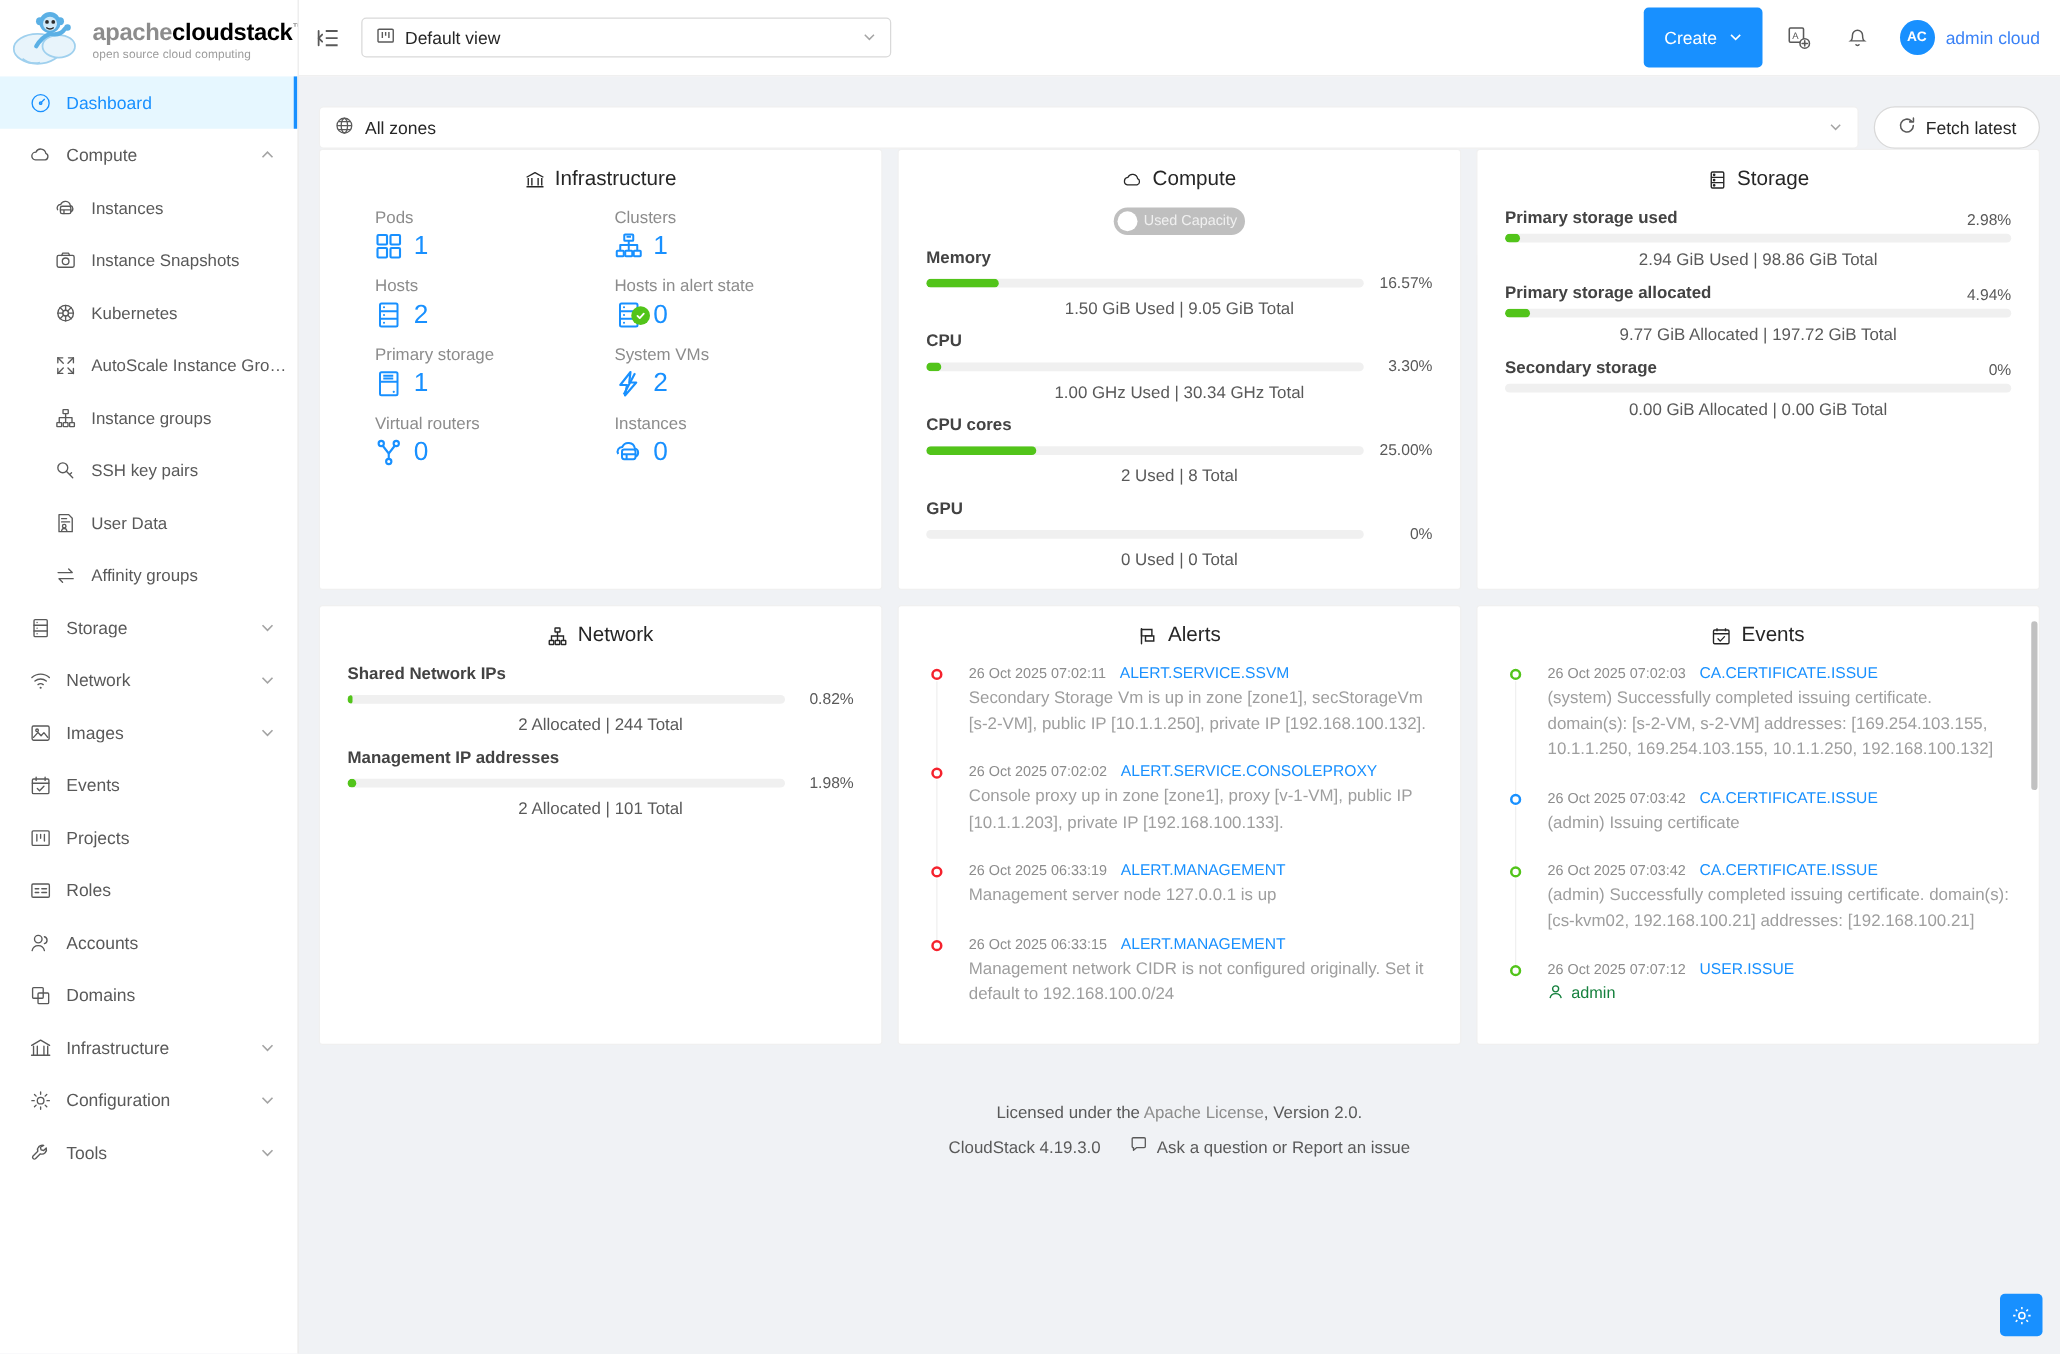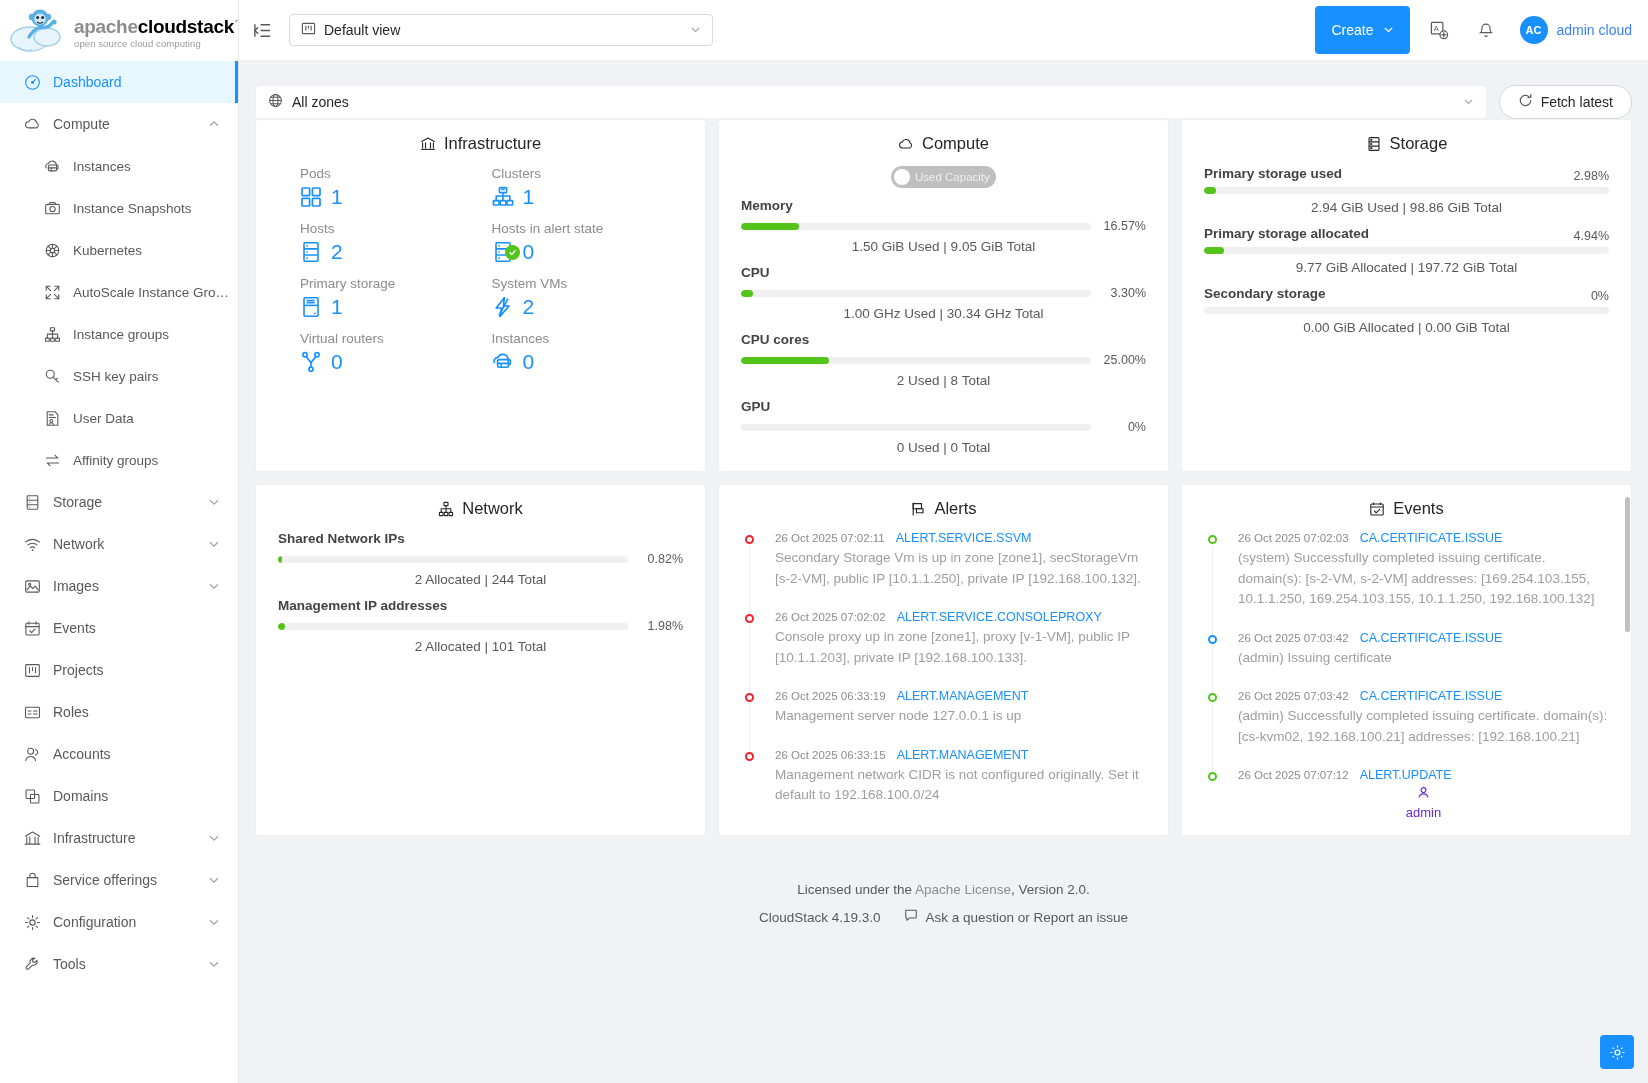--- a/index.html
+++ b/index.html
@@ -142,21 +142,21 @@
   .tl-dot {
     position:absolute; left:0; top:4px; width:9px;height:9px;border-radius:50%;
     border:2px solid #f5222d; background:#fff;
   }
   .tl-dot.green{ border-color:#52c41a;}
   .tl-dot.blue{ border-color:#1890ff;}
   .tl-head { display:flex; gap:11px; align-items:baseline; flex-wrap:wrap;}
   .tl-time { font-size:11.5px; color:#8c8c8c; }
   .tl-type { font-size:12.5px; color:#1890ff; cursor:pointer;}
   .tl-desc { font-size:13.5px; color:#9e9e9e; line-height:20.5px; margin-top:3px;}
-  .tl-user { font-size:13px; color:#6d28d9; display:flex; align-items:center; gap:6px; margin-top:4px; cursor:pointer;flex-direction:column;}
+  .tl-user { font-size:13px; color:#15803d; display:flex; align-items:center; gap:6px; margin-top:4px; cursor:pointer;}
   .tl-user svg{width:13px;height:13px;}
 
   .scrollbar {
     position:absolute; right:1px; width:5px; border-radius:3px; background:#c1c1c1;
   }
 
   
   .footer {
     text-align:center; font-size:13.5px; color:#595959; padding-top: 40px; line-height:28px;
   }
@@ -408,34 +408,20 @@
           <span class="nav-label">Infrastructure</span>
           <span class="nav-arrow">
             <svg viewBox="0 0 12 12" fill="none" stroke="currentColor" stroke-width="1.3">
               <path d="M2 4.2L6 8.2l4-4"></path>
             </svg>
           </span>
         </div>
         <div class="nav-item">
           <span class="nav-ico">
             <svg viewBox="0 0 18 18" fill="none" stroke="currentColor" stroke-width="1.15" stroke-linecap="round" stroke-linejoin="round">
-              <path d="M3.4 6h11.2v9.4H3.4z"></path>
-              <path d="M6.2 6V4.2a2.8 2.8 0 0 1 5.6 0V6"></path>
-            </svg>
-          </span>
-          <span class="nav-label">Service offerings</span>
-          <span class="nav-arrow">
-            <svg viewBox="0 0 12 12" fill="none" stroke="currentColor" stroke-width="1.3">
-              <path d="M2 4.2L6 8.2l4-4"></path>
-            </svg>
-          </span>
-        </div>
-        <div class="nav-item">
-          <span class="nav-ico">
-            <svg viewBox="0 0 18 18" fill="none" stroke="currentColor" stroke-width="1.15" stroke-linecap="round" stroke-linejoin="round">
               <circle cx="9" cy="9" r="2.8"></circle>
               <path d="M9 1.6v2M9 14.4v2M1.6 9h2M14.4 9h2M3.8 3.8l1.4 1.4M12.8 12.8l1.4 1.4M14.2 3.8l-1.4 1.4M5.2 12.8l-1.4 1.4"></path>
             </svg>
           </span>
           <span class="nav-label">Configuration</span>
           <span class="nav-arrow">
             <svg viewBox="0 0 12 12" fill="none" stroke="currentColor" stroke-width="1.3">
               <path d="M2 4.2L6 8.2l4-4"></path>
             </svg>
           </span>
@@ -896,21 +882,21 @@
                 <div class="tl-head">
                   <span class="tl-time">26 Oct 2025 07:03:42</span>
                   <span class="tl-type">CA.CERTIFICATE.ISSUE</span>
                 </div>
                 <div class="tl-desc">(admin) Successfully completed issuing certificate. domain(s): [cs-kvm02, 192.168.100.21] addresses: [192.168.100.21]</div>
               </div>
               <div class="tl-item">
                 <span class="tl-dot green"></span>
                 <div class="tl-head">
                   <span class="tl-time">26 Oct 2025 07:07:12</span>
-                  <span class="tl-type">ALERT.UPDATE</span>
+                  <span class="tl-type">USER.ISSUE</span>
                 </div>
                 <div class="tl-user">
                   <svg viewBox="0 0 14 14" fill="none" stroke="currentColor" stroke-width="1.2">
                     <circle cx="7" cy="4.4" r="2.6"></circle>
                     <path d="M2.2 12.4a4.9 4.9 0 0 1 9.6 0"></path>
                   </svg>
                   <span>admin</span>
                 </div>
               </div>
             </div>

